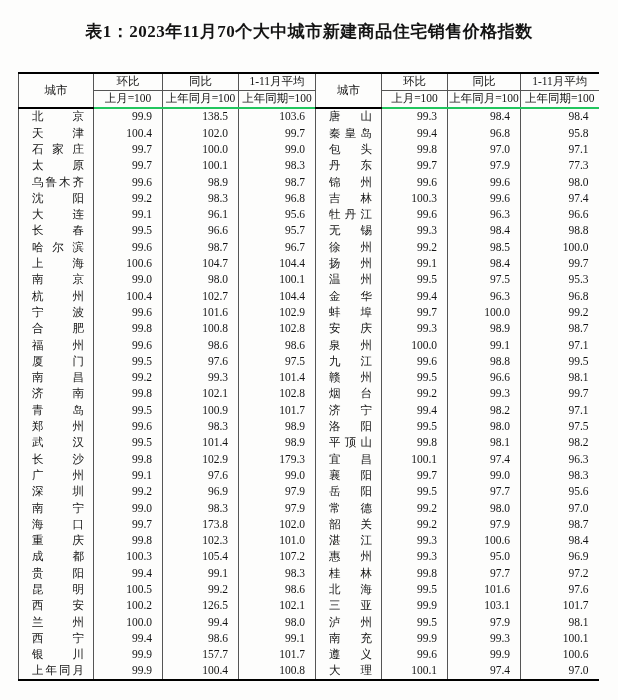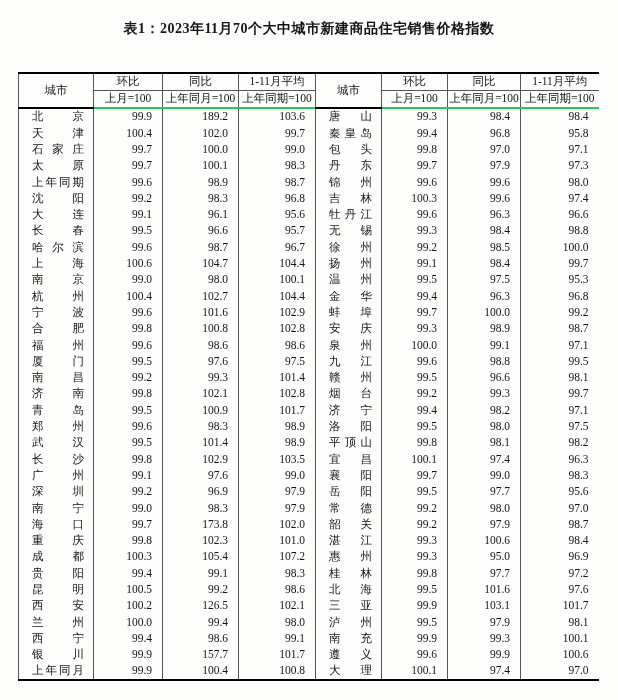--- a/index.html
+++ b/index.html
@@ -4,21 +4,21 @@
 <style>
   html,body{margin:0;padding:0;}
   body{
     width:618px;height:700px;position:relative;
     background:#fdfdfc;color:#141414;
     font-family:"Liberation Serif","DejaVu Serif",serif;
     overflow:hidden;
   }
   .title{
     position:absolute;top:20px;left:0;width:618px;
-    text-align:center;font-weight:bold;font-size:14px;
+    text-align:center;font-weight:bold;font-size:17px;
     letter-spacing:0.5px;
   }
   table.idx{
     position:absolute;left:18px;top:72px;width:580px;
     border-collapse:collapse;table-layout:fixed;
     border-top:2px solid #000;
     border-bottom:2px solid #000;
     border-left:1px solid #555;
   }
   col.c-city1{width:75px;} col.c-mom1{width:69px;}
@@ -77,21 +77,21 @@
       <th>上年同期=100</th>
       <th>上月=100</th>
       <th>上年同月=100</th>
       <th>上年同期=100</th>
     </tr>
   </thead>
   <tbody id="table-body">
       <tr>
         <td class="city">北京</td>
         <td class="num">99.9</td>
-        <td class="num">189.2</td>
+        <td class="num">138.5</td>
         <td class="num">103.6</td>
         <td class="city">唐山</td>
         <td class="num">99.3</td>
         <td class="num">98.4</td>
         <td class="num">98.4</td>
       </tr>
       <tr>
         <td class="city">天津</td>
         <td class="num">100.4</td>
         <td class="num">102.0</td>
@@ -112,24 +112,24 @@
         <td class="num">97.1</td>
       </tr>
       <tr>
         <td class="city">太原</td>
         <td class="num">99.7</td>
         <td class="num">100.1</td>
         <td class="num">98.3</td>
         <td class="city">丹东</td>
         <td class="num">99.7</td>
         <td class="num">97.9</td>
-        <td class="num">97.3</td>
-      </tr>
-      <tr>
-        <td class="city">上年同期</td>
+        <td class="num">77.3</td>
+      </tr>
+      <tr>
+        <td class="city">乌鲁木齐</td>
         <td class="num">99.6</td>
         <td class="num">98.9</td>
         <td class="num">98.7</td>
         <td class="city">锦州</td>
         <td class="num">99.6</td>
         <td class="num">99.6</td>
         <td class="num">98.0</td>
       </tr>
       <tr>
         <td class="city">沈阳</td>
@@ -288,21 +288,21 @@
         <td class="num">98.9</td>
         <td class="city">平顶山</td>
         <td class="num">99.8</td>
         <td class="num">98.1</td>
         <td class="num">98.2</td>
       </tr>
       <tr>
         <td class="city">长沙</td>
         <td class="num">99.8</td>
         <td class="num">102.9</td>
-        <td class="num">103.5</td>
+        <td class="num">179.3</td>
         <td class="city">宜昌</td>
         <td class="num">100.1</td>
         <td class="num">97.4</td>
         <td class="num">96.3</td>
       </tr>
       <tr>
         <td class="city">广州</td>
         <td class="num">99.1</td>
         <td class="num">97.6</td>
         <td class="num">99.0</td>

